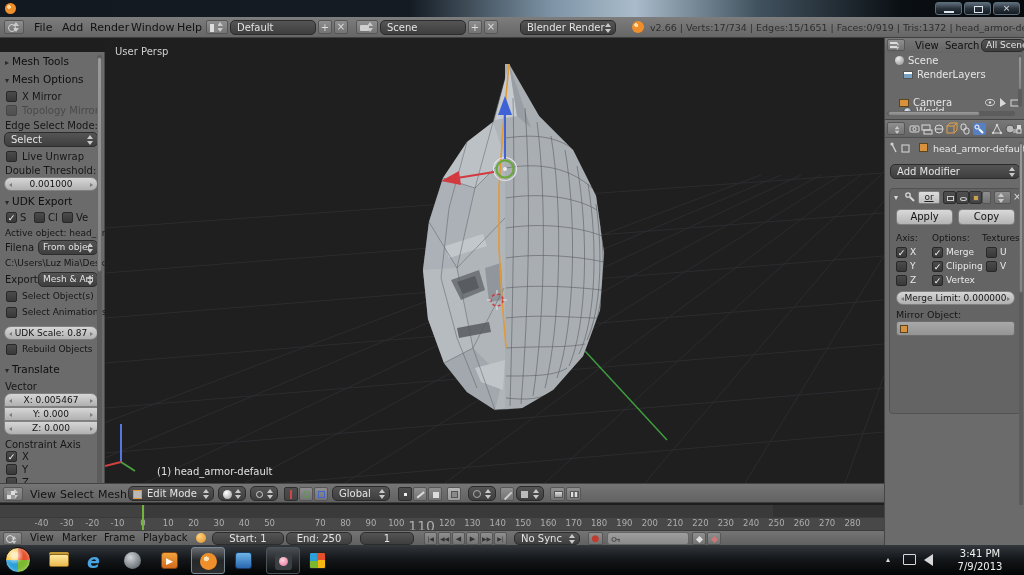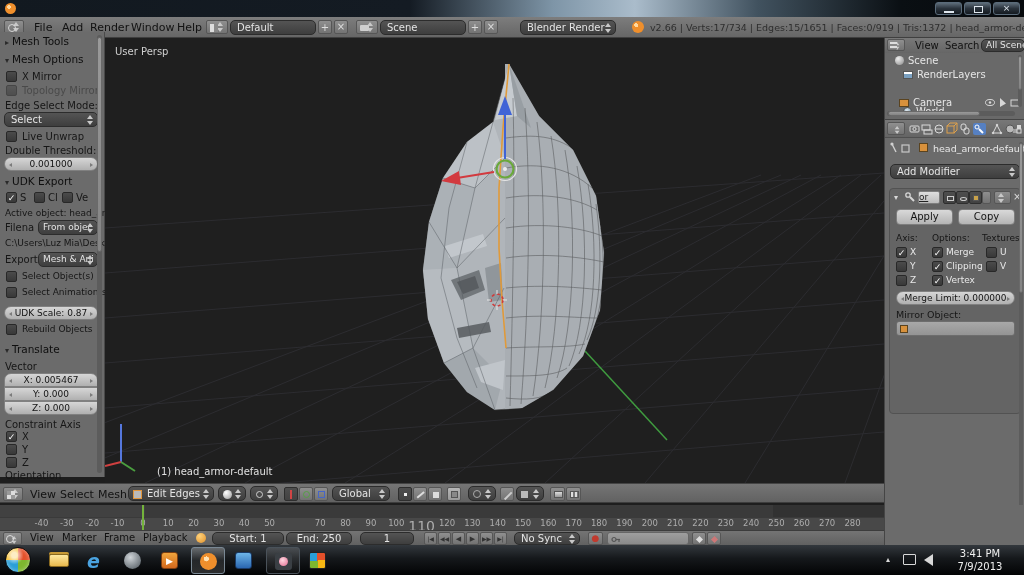--- a/index.html
+++ b/index.html
@@ -83,21 +83,21 @@
         <div class="abs" style="left:3px;top:4px;width:9px;height:6px;background:#cfcfcf;border-radius:1px;"></div>
       </div>
     <div class="abs dpill" style="left:380px;top:3px;width:86px;"><span>Scene</span></div>
     <div class="abs iconbtn" style="left:468px;top:3px;width:14px;height:14px;text-align:center;color:#ddd;font-size:10px;line-height:13px;">+</div>
     <div class="abs iconbtn" style="left:484px;top:3px;width:14px;height:14px;text-align:center;color:#ddd;font-size:10px;line-height:12px;">×</div>
     <div class="abs dpill" style="left:520px;top:3px;width:96px;"><div class="ud"></div><span>Blender Render</span></div>
     <div class="abs" style="left:632px;top:4px;width:12px;height:12px;border-radius:50%;background:radial-gradient(circle at 35% 35%,#ffd9a0 0 18%,#ef8f2c 19% 70%,#a85a14 100%);"></div>
     <div class="abs" style="left:650px;top:5px;font-size:9.5px;color:#2e2e2e;white-space:nowrap;">v2.66 | Verts:17/734 | Edges:15/1651 | Faces:0/919 | Tris:1372 | head_armor-default</div>
   </div>
 
-  <div class="abs" style="left:0;top:32px;width:105px;height:445px;background:#6b6b6b;border-right:1px solid #4a4a4a;">
+  <div class="abs" style="left:0;top:52px;width:105px;height:445px;background:#6b6b6b;border-right:1px solid #4a4a4a;">
     <div class="abs ph" style="left:5px;top:3px;"><span class="tri">▸</span><span>Mesh Tools</span></div>
     <div class="abs ph" style="left:5px;top:21px;"><span class="tri">▾</span><span>Mesh Options</span></div>
 
     <div class="abs cb" style="left:6px;top:39px;"></div>
     <div class="abs tl" style="left:22px;top:39px;">X Mirror</div>
     <div class="abs cb" style="left:6px;top:53px;opacity:.55;"></div>
     <div class="abs tl dim" style="left:22px;top:53px;">Topology Mirror</div>
     <div class="abs tl" style="left:5px;top:68px;">Edge Select Mode:</div>
     <div class="abs dpill" style="left:4px;top:80px;width:94px;"><div class="ud"></div><span>Select</span></div>
     <div class="abs cb" style="left:6px;top:99px;"></div>
@@ -251,21 +251,21 @@
     <div class="abs iconbtn" style="left:3px;top:3px;width:20px;height:14px;">
         <div class="ud"></div>
         <div class="abs" style="left:3px;top:3px;width:8px;height:8px;background:conic-gradient(#ddd 0 25%,#999 0 50%,#ddd 0 75%,#999 0);"></div>
       </div>
     <div class="abs menu" style="left:30px;top:4px;">View</div>
     <div class="abs menu" style="left:60px;top:4px;">Select</div>
     <div class="abs menu" style="left:98px;top:4px;">Mesh</div>
     <div class="abs dpill" style="left:128px;top:2px;width:86px;padding-left:18px;">
       <div class="ud"></div>
       <div class="abs" style="left:4px;top:3px;width:9px;height:9px;background:#b9b9b9;border:1px solid #e0953c;"></div>
-      <span>Edit Edges</span>
+      <span>Edit Mode</span>
     </div>
     <div class="abs dpill" style="left:218px;top:2px;width:28px;">
         <div class="ud"></div>
         <div class="abs" style="left:4px;top:3px;width:9px;height:9px;border-radius:50%;background:radial-gradient(circle at 35% 30%,#fff,#9a9a9a);"></div>
       </div>
     <div class="abs dpill" style="left:250px;top:2px;width:28px;">
         <div class="ud"></div>
         <div class="abs" style="left:5px;top:4px;width:7px;height:7px;border:1.5px solid #ccc;border-radius:50%;"></div>
       </div>
     <div class="abs iconbtn pressed" style="left:284px;top:3px;width:14px;height:14px;">
@@ -408,21 +408,21 @@
     </div>
 
     <div class="abs dpill" style="left:5px;top:44px;width:130px;text-align:left;"><div class="ud"></div><span>Add Modifier</span></div>
 
     <div class="abs" style="left:4px;top:68px;width:132px;height:226px;background:#646464;border:1px solid #525252;border-radius:4px;">
       <div class="abs" style="left:4px;top:4px;font-size:8px;color:#d9d9d9;">▾</div>
       <svg class="abs" style="left:14px;top:2px;" width="12" height="12" viewBox="0 0 12 12">
           <circle cx="4" cy="4" r="2.2" fill="none" stroke="#d6d6d6" stroke-width="1.3"></circle>
           <line x1="6" y1="6" x2="10" y2="10" stroke="#d6d6d6" stroke-width="2"></line>
         </svg>
-      <div class="abs" style="left:28px;top:2px;width:22px;height:13px;background:linear-gradient(#dedede,#bdbdbd);border:1px solid #7e7e7e;border-radius:2px;color:#222;font-size:9px;line-height:11px;overflow:hidden;text-decoration:underline;">or</div>
+      <div class="abs" style="left:28px;top:2px;width:22px;height:13px;background:linear-gradient(#dedede,#bdbdbd);border:1px solid #7e7e7e;border-radius:2px;color:#222;font-size:9px;line-height:11px;text-align:center;overflow:hidden;text-decoration:underline;">or</div>
       <div class="abs iconbtn pressed" style="left:53px;top:2px;width:13px;height:13px;">
           <div class="abs" style="left:3px;top:4px;width:7px;height:5px;border:1px solid #ccc;"></div>
         </div>
       <div class="abs iconbtn pressed" style="left:66px;top:2px;width:13px;height:13px;">
           <div class="abs" style="left:3px;top:5px;width:7px;height:4px;border-radius:50%;border:1px solid #ccc;"></div>
         </div>
       <div class="abs iconbtn pressed" style="left:79px;top:2px;width:13px;height:13px;">
           <div class="abs" style="left:3px;top:3px;width:6px;height:6px;background:#c9a24a;border:1px solid #555;"></div>
         </div>
       <div class="abs iconbtn" style="left:92px;top:2px;width:9px;height:13px;"></div>

